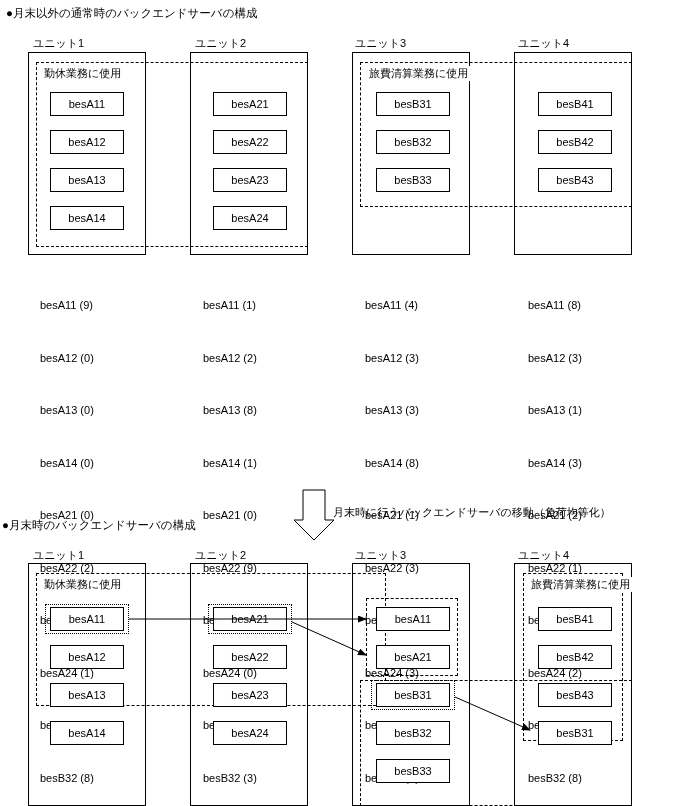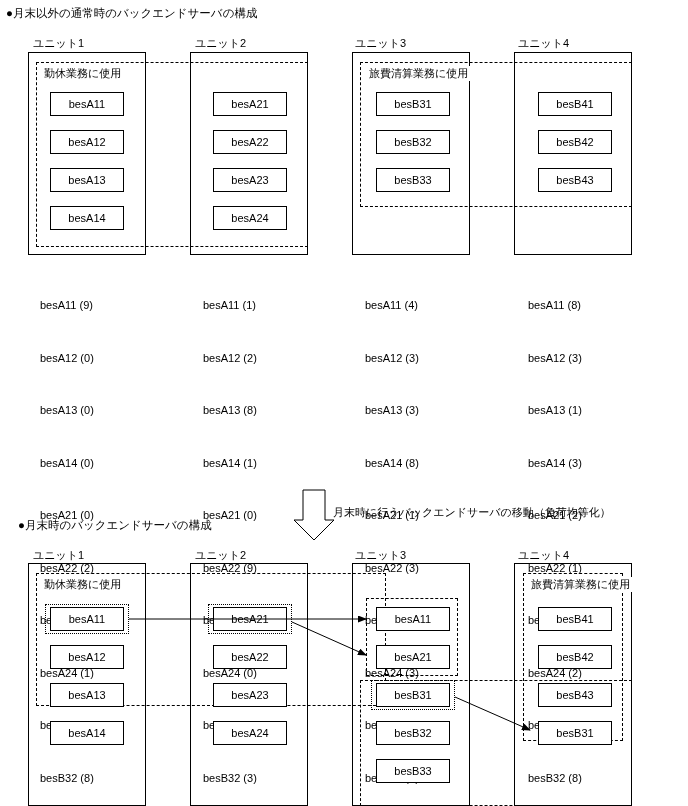--- a/index.html
+++ b/index.html
@@ -184,21 +184,21 @@
     <div>besB31 (1)</div>
     <div>besB32 (8)</div>
     
     
     
     
   </div>
 
   <div class="note" style="left:333px; top:505px;">月末時に行うバックエンドサーバの移動（負荷均等化）</div>
 
-  <div class="title" style="left:18px; top:518px;text-align:right;">●月末時のバックエンドサーバの構成</div>
+  <div class="title" style="left:2px; top:518px;text-align:right;">●月末時のバックエンドサーバの構成</div>
 
   <div class="unit-label" style="left:33px; top:548px;">ユニット1</div>
   <div class="unit-label" style="left:195px; top:548px;">ユニット2</div>
   <div class="unit-label" style="left:355px; top:548px;">ユニット3</div>
   <div class="unit-label" style="left:518px; top:548px;">ユニット4</div>
 
   <div class="solidbox" style="left:28px; top:563px; width:118px; height:243px;"></div>
   <div class="dashbox" style="left:36px; top:573px; width:350px; height:133px;"></div>
   <div class="inner-caption" style="left:42px; top:577px; background:#fff; padding:0 2px;">勤休業務に使用</div>
 

